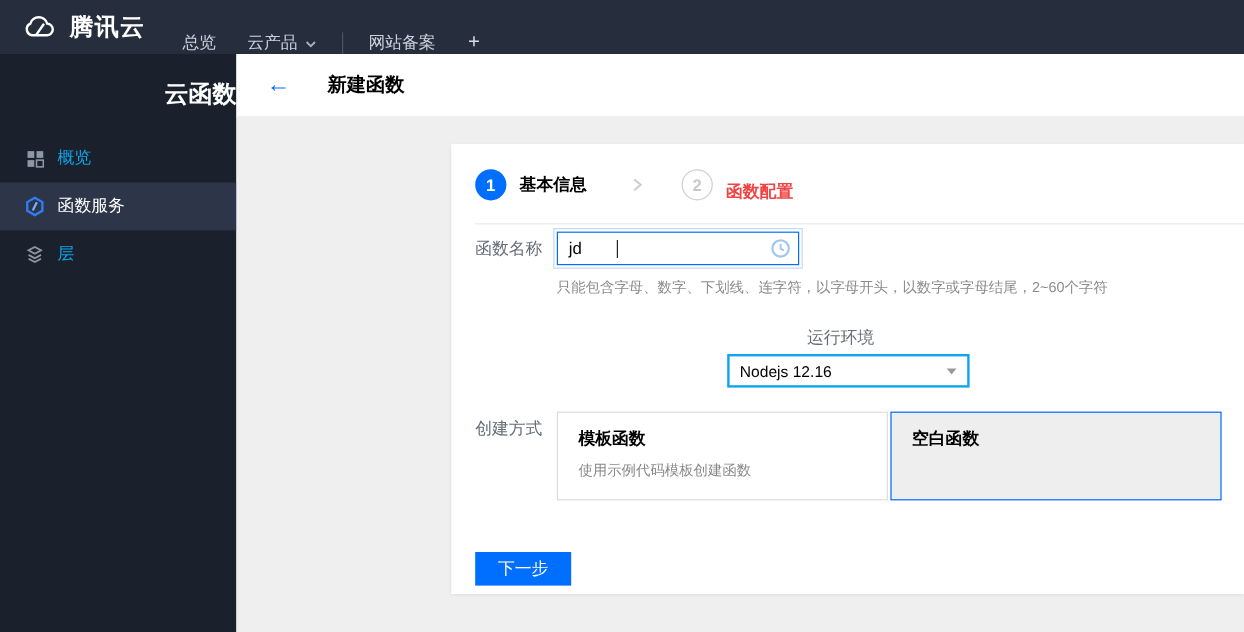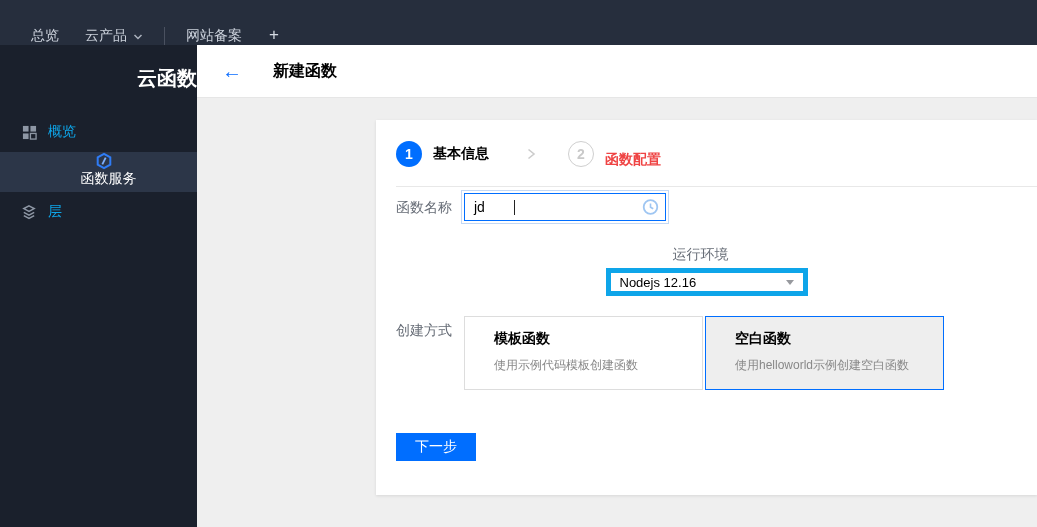--- a/index.html
+++ b/index.html
@@ -18,21 +18,21 @@
   .topnav-divider { width:1px; height:18px; background:#4a5160; margin:0 8px; }
   .topnav-plus { color:#d6dbe3; font-size:17px; margin:0 14px; cursor:pointer; }
 
   
   .sidebar { position:absolute; left:0; top:45px; width:197px; height:482px; background:#1a202c; }
   .sidebar-title { color:#ffffff; font-size:20px; font-weight:bold; padding:20px 0 0 20px;text-align:right; }
   .sidebar-menu { margin-top:20px; }
   .side-item { height:40px; display:flex; align-items:center; padding-left:20px;
     color:#0ea5e9; font-size:14px; cursor:pointer; }
   .side-item .s-icon { width:18px; height:18px; margin-right:10px; display:flex; align-items:center; justify-content:center; }
-  .side-item.selected { background:#2c3648; color:#ffffff;flex-direction:column; }
+  .side-item.selected { background:#2c3648; color:#ffffff; }
 
   
   .main-header { position:absolute; left:197px; top:45px; width:840px; height:53px;
     background:#ffffff; border-bottom:1px solid #e6e6e6; display:flex; align-items:center; }
   .back-arrow { color:#0a6cff; font-size:20px; margin-left:25px; cursor:pointer; line-height:1; }
   .page-title { font-size:16px; font-weight:bold; color:#000000; margin-left:31px; }
 
   
   .content { position:absolute; left:197px; top:98px; width:840px; height:429px; background:#efefef; }
   .card { position:absolute; left:179px; top:22px; width:661px; height:375px;
@@ -55,41 +55,50 @@
   .form-row { display:flex; align-items:center; margin-top:6px; }
   .form-row.method-row { align-items:flex-start; margin-top:20px; }
   .form-label { width:68px; flex-shrink:0; font-size:14px; color:#666c76; line-height:28px; }
   .input-box { position:relative; width:202px; height:28px; background:#ffffff;
     border:1px solid #006eff; outline:1px solid #c3d8f5; outline-offset:2px;
     display:flex; align-items:center; padding:0 26px 0 9px; cursor:text;gap:28px; }
   .input-value { font-size:14px; color:#000000; }
   .caret-bar { width:1px; height:15px; background:#222222; margin-left:1px; }
   .clock-wrap { position:absolute; right:6px; top:50%; transform:translateY(-50%); display:flex; }
   .form-hint { margin:10px 0 0 68px; font-size:12px; color:#8a8a8a; }
-  .select-box { width:202px; height:28px; background:#ffffff; border:5px solid #0ea5e9;
+  .select-box { width:202px; height:28px; background:#ffffff; border:2px solid #0ea5e9;
     display:flex; align-items:center; justify-content:space-between; padding:0 9px; cursor:pointer; }
   .select-value { font-size:13px; color:#000000; }
   .select-caret { width:0; height:0; border-left:4px solid transparent; border-right:4px solid transparent;
     border-top:5px solid #97999e; }
   .method-cards { display:flex; gap:2px; }
-  .method-card { width:239px; height:74px; border:1px solid #dddddd; background:#ffffff;
-    padding:13px 29px; cursor:pointer; }
+  .method-card { width:276px; height:74px; border:1px solid #dddddd; background:#ffffff;
+    padding:13px 17px; cursor:pointer; }
   .method-card.selected { border:1px solid #006eff; background:#eeeeee; }
   .method-title { font-size:14px; font-weight:bold; color:#000000; }
   .method-desc { font-size:12px; color:#888888; margin-top:9px; }
   .next-btn { margin-top:43px; width:80px; height:28px; background:#006eff; color:#ffffff;
     font-size:14px; border:none; cursor:pointer;
     font-family:"Liberation Sans","DejaVu Sans",sans-serif; }
 </style>
 </head>
 <body>
 
 <div class="page">
 
   <div class="topbar">
+    <div class="brand">
+      <span style="display:flex;">
+        <svg width="31" height="23" viewBox="0 0 34 24">
+          <path d="M9.5 19.5 h13.5 a5.3 5.3 0 0 0 0.4 -10.6 A8 8 0 0 0 8 8.9 a5.6 5.6 0 0 0 1.5 10.6 z" fill="none" stroke="#ffffff" stroke-width="2.2" stroke-linejoin="round"></path>
+          <line x1="13.5" y1="19" x2="20.5" y2="9" stroke="#ffffff" stroke-width="2.2"></line>
+        </svg>
+      </span>
+      <span class="brand-name">腾讯云</span>
+    </div>
     <div class="topnav">
       <span class="topnav-item">
         <span>总览</span>
       </span>
       <span class="topnav-item">
         <span>云产品</span>
         <span class="caret" style="display:flex;">
           <svg width="10" height="8" viewBox="0 0 10 8">
             <polyline points="1.5,2 5,5.5 8.5,2" fill="none" stroke="#aab1bd" stroke-width="1.5"></polyline>
           </svg>
@@ -168,39 +177,39 @@
             <span class="input-value">jd</span>
             <span class="caret-bar"></span>
             <span class="clock-wrap">
               <svg width="17" height="17" viewBox="0 0 16 16">
                 <circle cx="8" cy="8" r="6.4" fill="none" stroke="#9fc6f2" stroke-width="1.7"></circle>
                 <polyline points="8,4.6 8,8.2 10.6,9.6" fill="none" stroke="#9fc6f2" stroke-width="1.5"></polyline>
               </svg>
             </span>
           </div>
         </div>
+        <div class="form-hint">只能包含字母、数字、下划线、连字符，以字母开头，以数字或字母结尾，2~60个字符</div>
 
         <div class="form-row" style="margin-top:19px;flex-direction:column;">
           <span class="form-label">运行环境</span>
           <div class="select-box">
             <span class="select-value">Nodejs 12.16</span>
             <span class="select-caret"></span>
           </div>
         </div>
 
         <div class="form-row method-row">
           <span class="form-label">创建方式</span>
           <div class="method-cards">
             <div class="method-card">
               <div class="method-title">模板函数</div>
               <div class="method-desc">使用示例代码模板创建函数</div>
             </div>
             <div class="method-card selected">
               <div class="method-title">空白函数</div>
-              <div class="method-desc">使用helloworld示例创建空白函数</div>
             </div>
           </div>
         </div>
 
         <button class="next-btn">下一步</button>
       </div>
 
     </div>
   </div>
 

